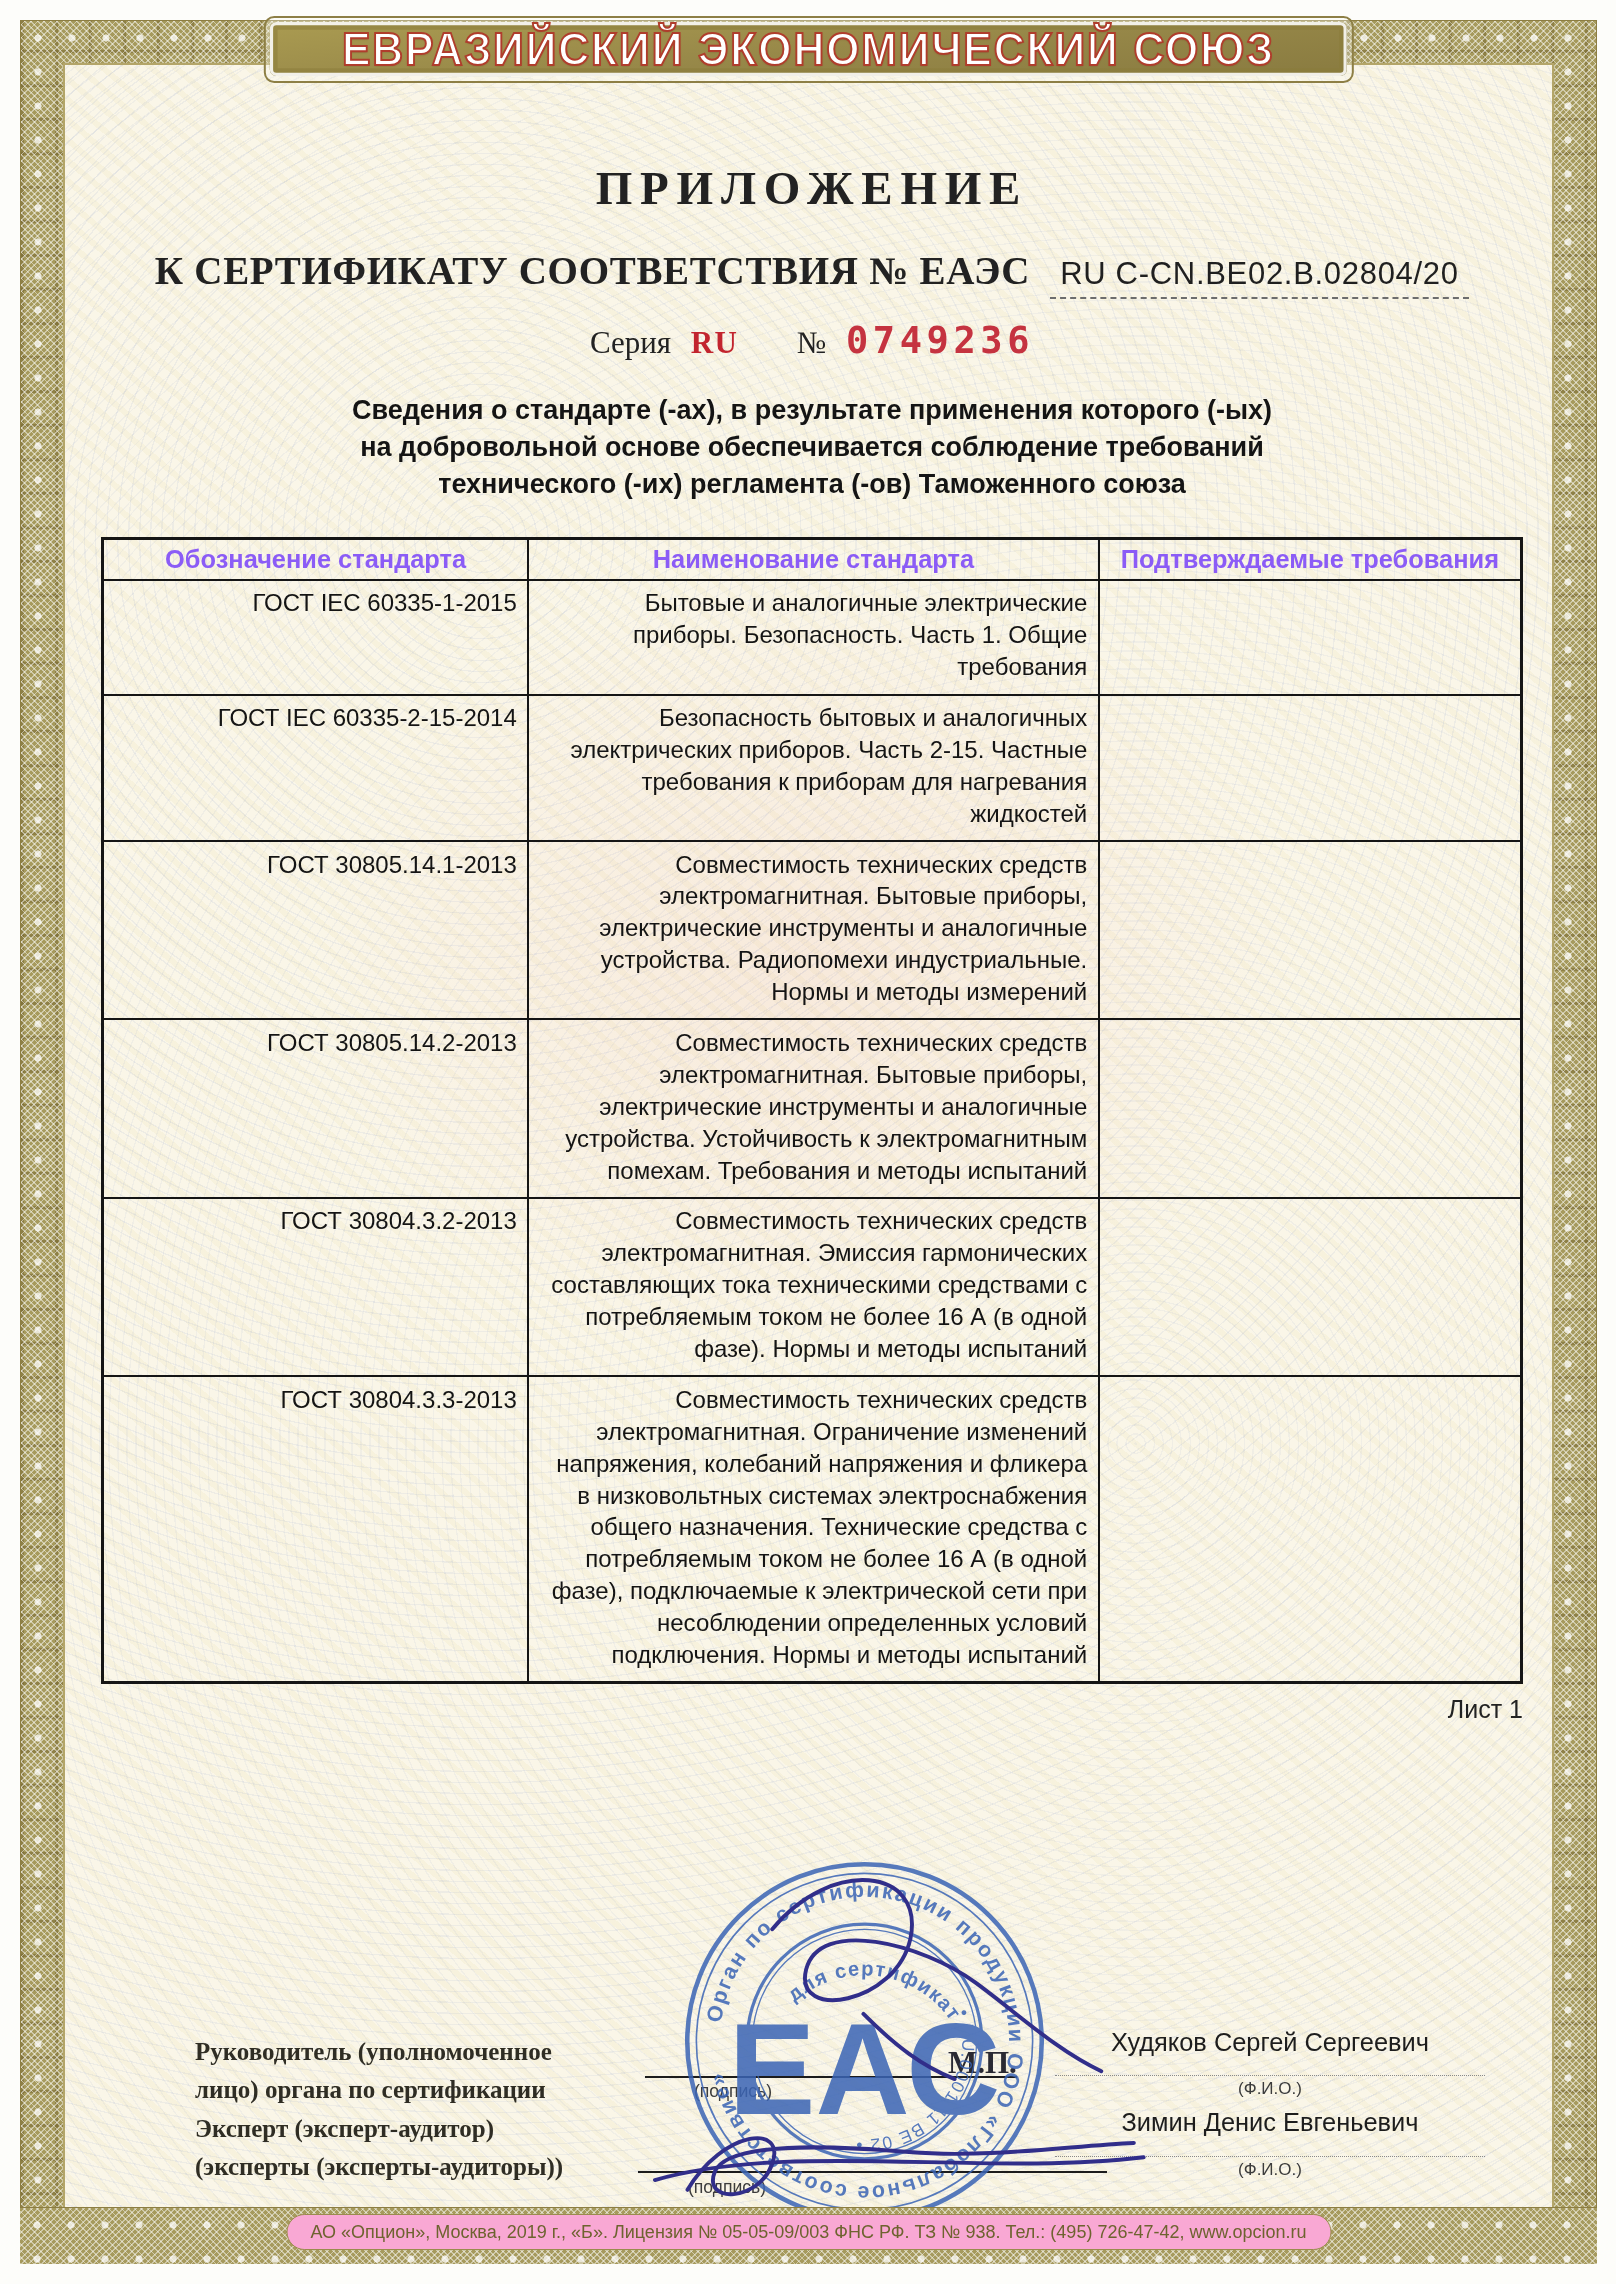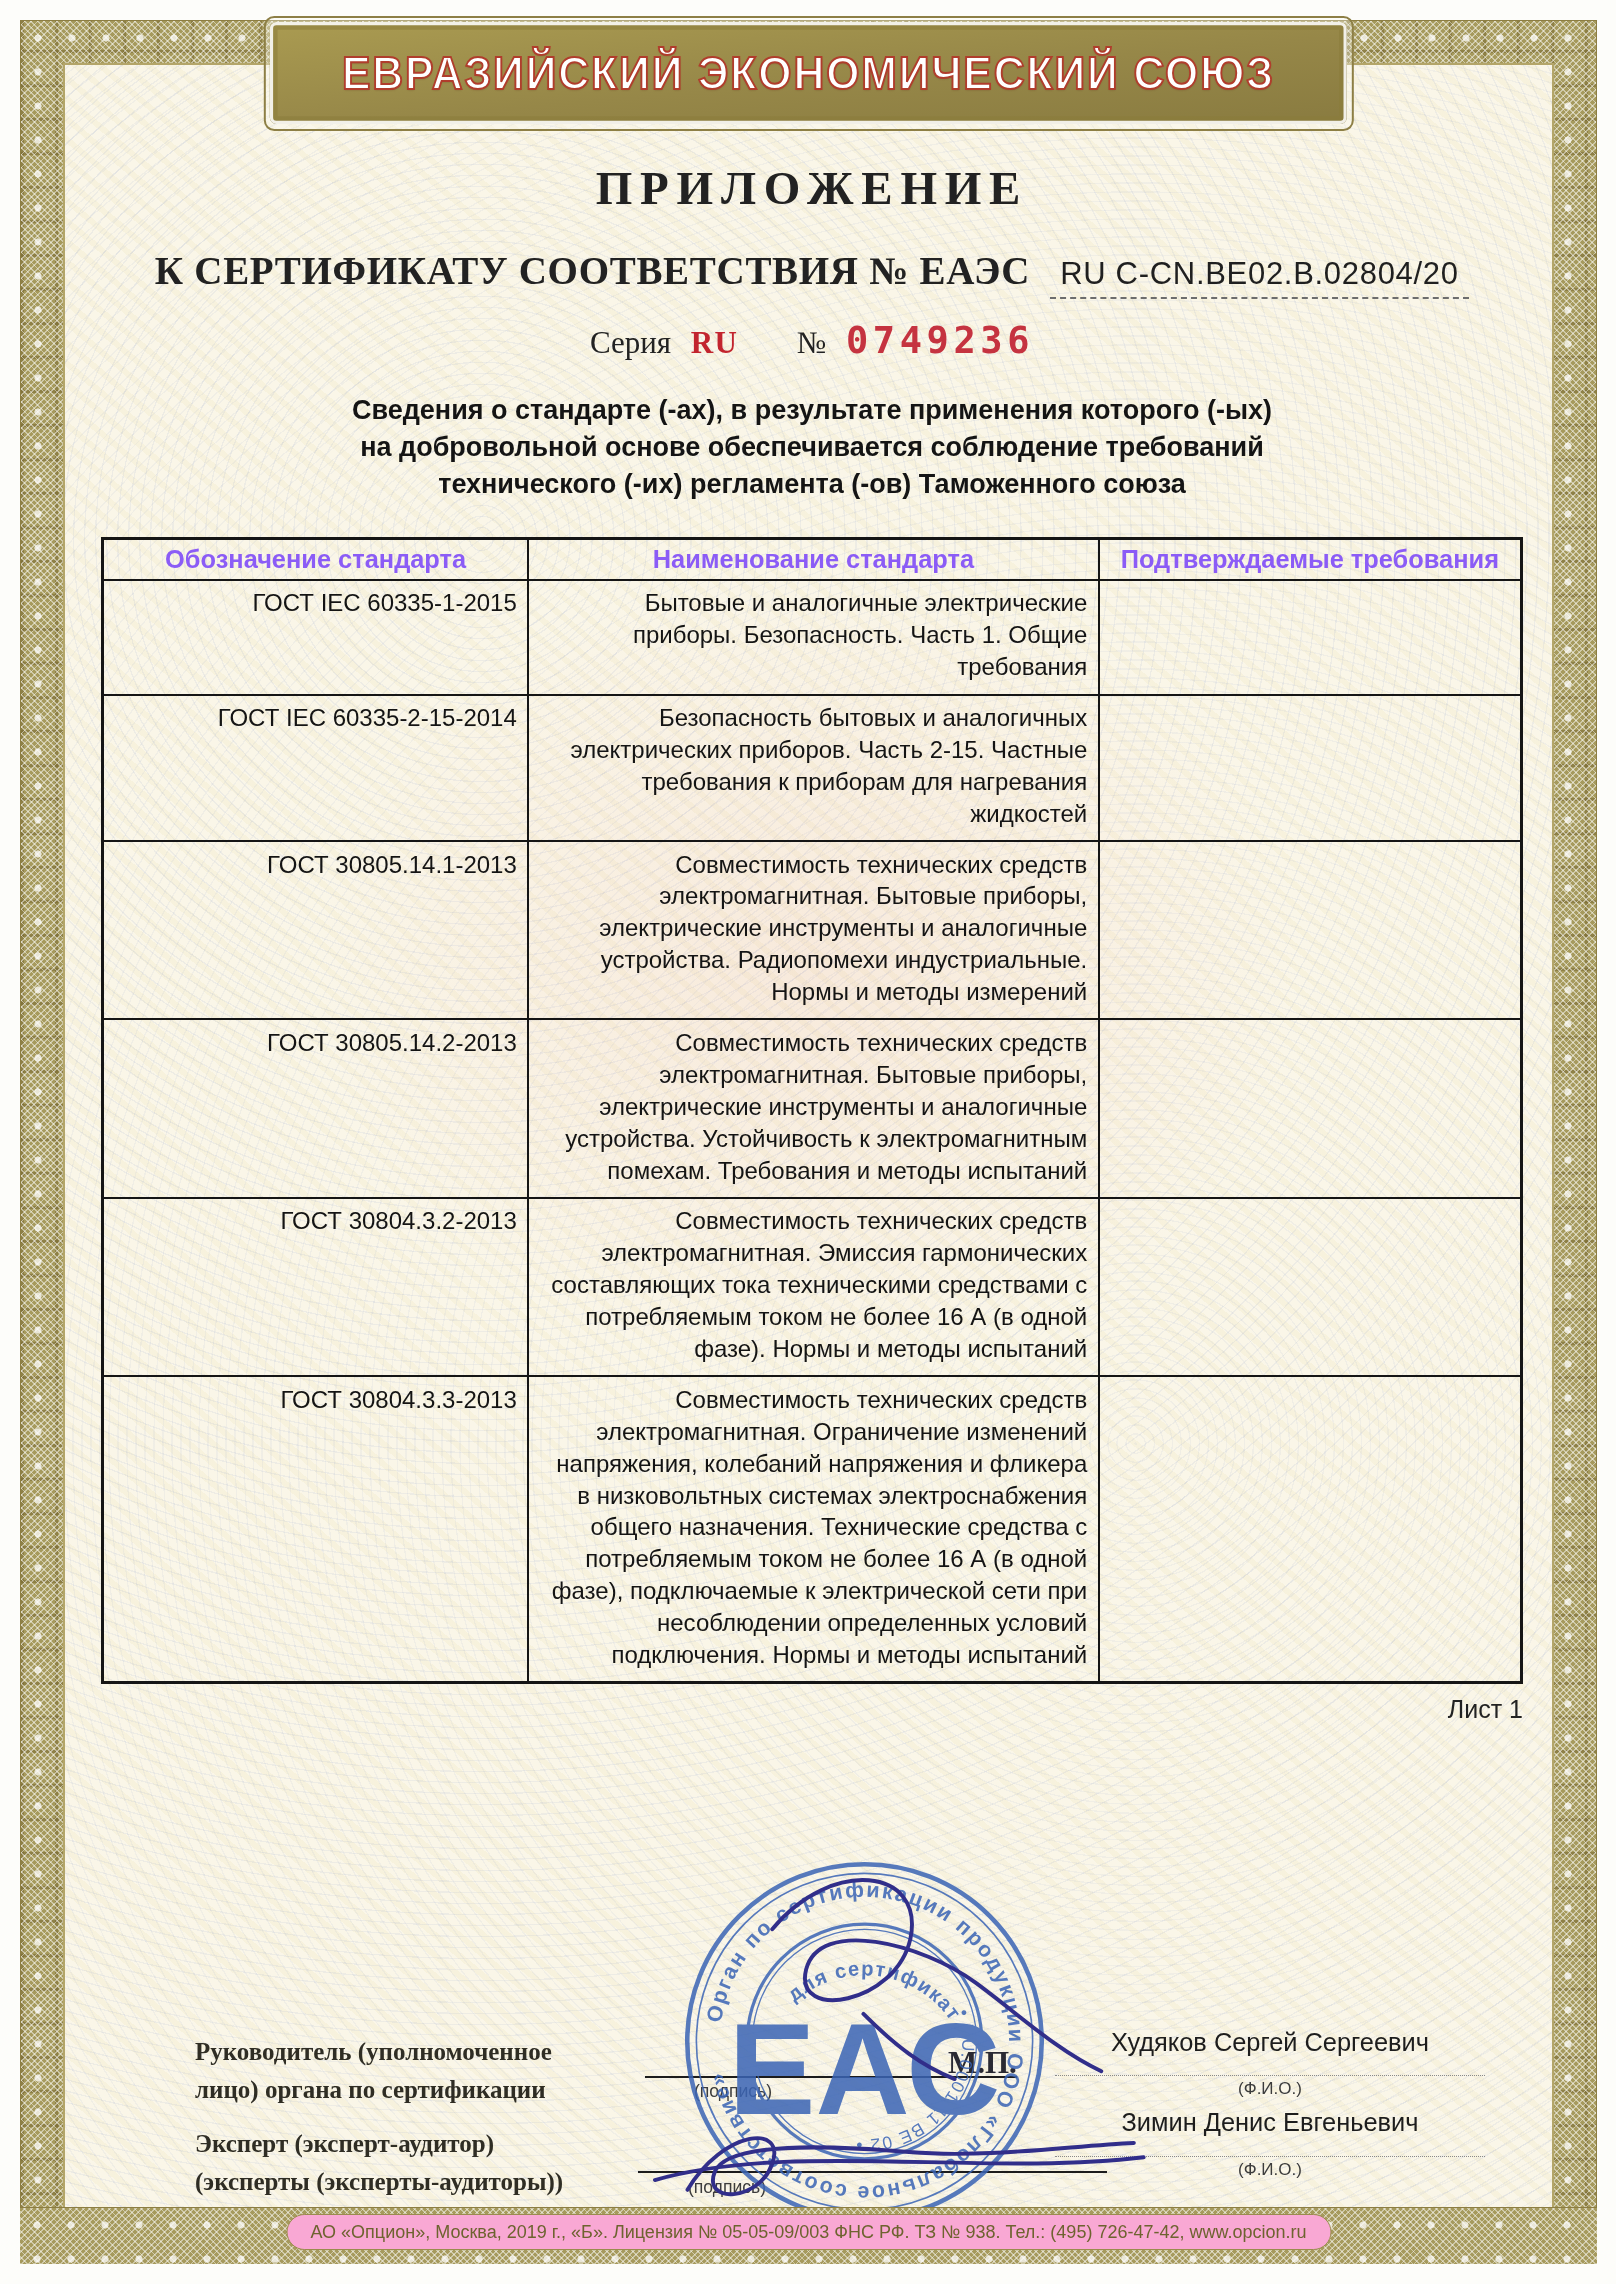--- a/index.html
+++ b/index.html
@@ -27,21 +27,21 @@
     background-color:#faf6e8;
     background-image:
       radial-gradient(ellipse 684px 554px at 50% 42%, rgba(236,172,158,.17), rgba(236,172,158,0) 72%),
       repeating-radial-gradient(circle at 28% 22%, rgba(128,148,198,.10) 0 1.3px, rgba(128,148,198,0) 1.3px 11px),
       repeating-radial-gradient(circle at 72% 64%, rgba(128,148,198,.08) 0 1.3px, rgba(128,148,198,0) 1.3px 9px),
       repeating-linear-gradient(40deg, rgba(226,211,142,.12) 0 5.9px, rgba(226,211,142,0) 5.9px 15.6px);
   }
   
   .banner{position:absolute;top:15.6px;left:50%;transform:translateX(-50%);z-index:6;
     border:2px solid #8d7f45;border-radius:10.4px;padding:4.6px;background:rgba(250,248,238,.35);}
-  .banner-plate{border-radius:6.5px;padding:24px 37px;
+  .banner-plate{border-radius:6.5px;padding:0 37px;
     background:linear-gradient(175deg,#aa9b51 0%,#968748 55%,#897b40 100%);
     box-shadow:inset 0 0 0 3.3px rgba(255,255,255,.88), inset 0 0 0 7.8px rgba(138,123,58,.55);text-decoration:underline;}
   .banner-title{display:inline-block;font-family:var(--sans);font-weight:700;font-size:46px;letter-spacing:2px;
     white-space:nowrap;color:#fff;-webkit-text-stroke:2px #b03d2c;
     text-shadow:0 1.3px 2px rgba(96,32,22,.4);transform:scaleX(.93);transform-origin:center;}
   
   .content{position:absolute;inset:63px;z-index:3;padding:98px 31px 0 38px;box-sizing:border-box;}
   .doc-title{text-align:center;font-family:var(--serif);font-weight:700;font-size:47px;letter-spacing:7.8px;color:#222;}
   .subtitle-row{display:flex;justify-content:center;align-items:baseline;gap:19.6px;margin-top:33px;}
   .subtitle-label{font-family:var(--serif);font-weight:700;font-size:39px;letter-spacing:0.7px;color:#222;white-space:nowrap;}
@@ -165,21 +165,21 @@
           </tr>
         </tbody>
     </table>
 
     <div class="sheet-label">Лист 1</div>
 
     <div class="sig">
 
       <div class="sig-label" style="left:94px;top:91px;">Руководитель (уполномоченное
 лицо) органа по сертификации</div>
-      <div class="sig-label" style="left:94px;top:183px;">Эксперт (эксперт-аудитор)
+      <div class="sig-label" style="left:94px;top:168px;">Эксперт (эксперт-аудитор)
 (эксперты (эксперты-аудиторы))</div>
 
       <div class="sig-line" style="left:544px;top:134px;width:372px;"></div>
       <div class="sig-caption" style="left:554px;top:139px;width:156px;text-align:center;">(подпись)</div>
 
       <div class="sig-line" style="left:537px;top:229px;width:469px;"></div>
       <div class="sig-caption" style="left:548px;top:235px;width:156px;text-align:center;">(подпись)</div>
 
       <div class="mp" style="left:847px;top:103px;">М.П.</div>
 

